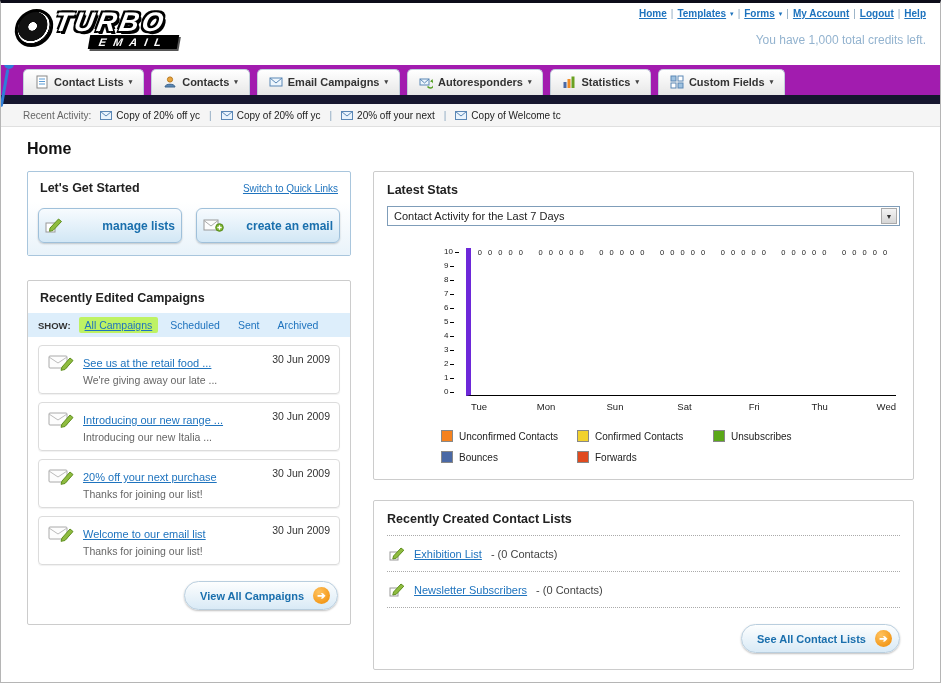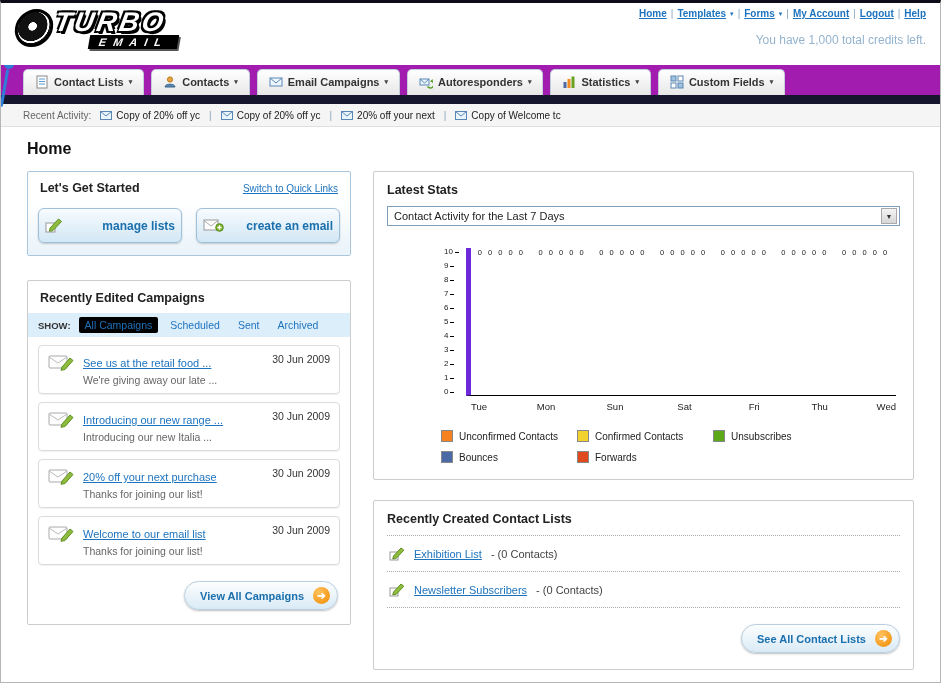--- a/index.html
+++ b/index.html
@@ -60,21 +60,21 @@
   .blue-btn { flex:1; display:flex; align-items:center; justify-content:space-between; gap:8px; padding:9px 6px;
               border:1px solid #9fc0da; border-radius:6px; background:linear-gradient(#f7fbfe,#d2e7f5);
               box-shadow:0 1px 2px rgba(0,0,0,.2); font-size:12px; font-weight:bold; color:#1a6fad; cursor:pointer; }
 
   
   .camp-panel { padding-bottom:12px; }
   .camp-title { padding:10px 12px 8px; }
   .camp-tabs { background:#ddeefb; display:flex; align-items:center; gap:6px; padding:4px 10px; font-size:10.5px; }
   .show-label { font-weight:bold; color:#333; font-size:9.5px; margin-right:2px; }
   .camp-tab { color:#1e73be; cursor:pointer; padding:2px 6px; }
-  .camp-tab.active { background:#000000; border-radius:2px; }
+  .camp-tab.active { background:#bef264; border-radius:2px;text-decoration:underline; }
   .camp-item { margin:8px 10px; border:1px solid #dcdcdc; border-radius:4px; padding:7px 9px; display:flex; gap:9px;
                box-shadow:0 1px 1px rgba(0,0,0,.06); cursor:pointer; }
   .camp-text { flex:1; }
   .camp-link { color:#1e73be; font-size:11px; text-decoration:underline; cursor:pointer; }
   .camp-sub { color:#666; font-size:10.5px; margin-top:3px; }
   .camp-date { font-size:10.5px; color:#333; white-space:nowrap; }
   .view-all-row { display:flex; justify-content:flex-end; padding:8px 12px 2px; }
   .pill-btn { display:flex; align-items:center; gap:9px; border:1px solid #b9cede; border-radius:15px;
               background:linear-gradient(#fdfefe,#d9eaf6); padding:5px 7px 5px 15px; font-size:11px; font-weight:bold;
               color:#1a6fad; box-shadow:0 1px 2px rgba(0,0,0,.25); cursor:pointer; }

